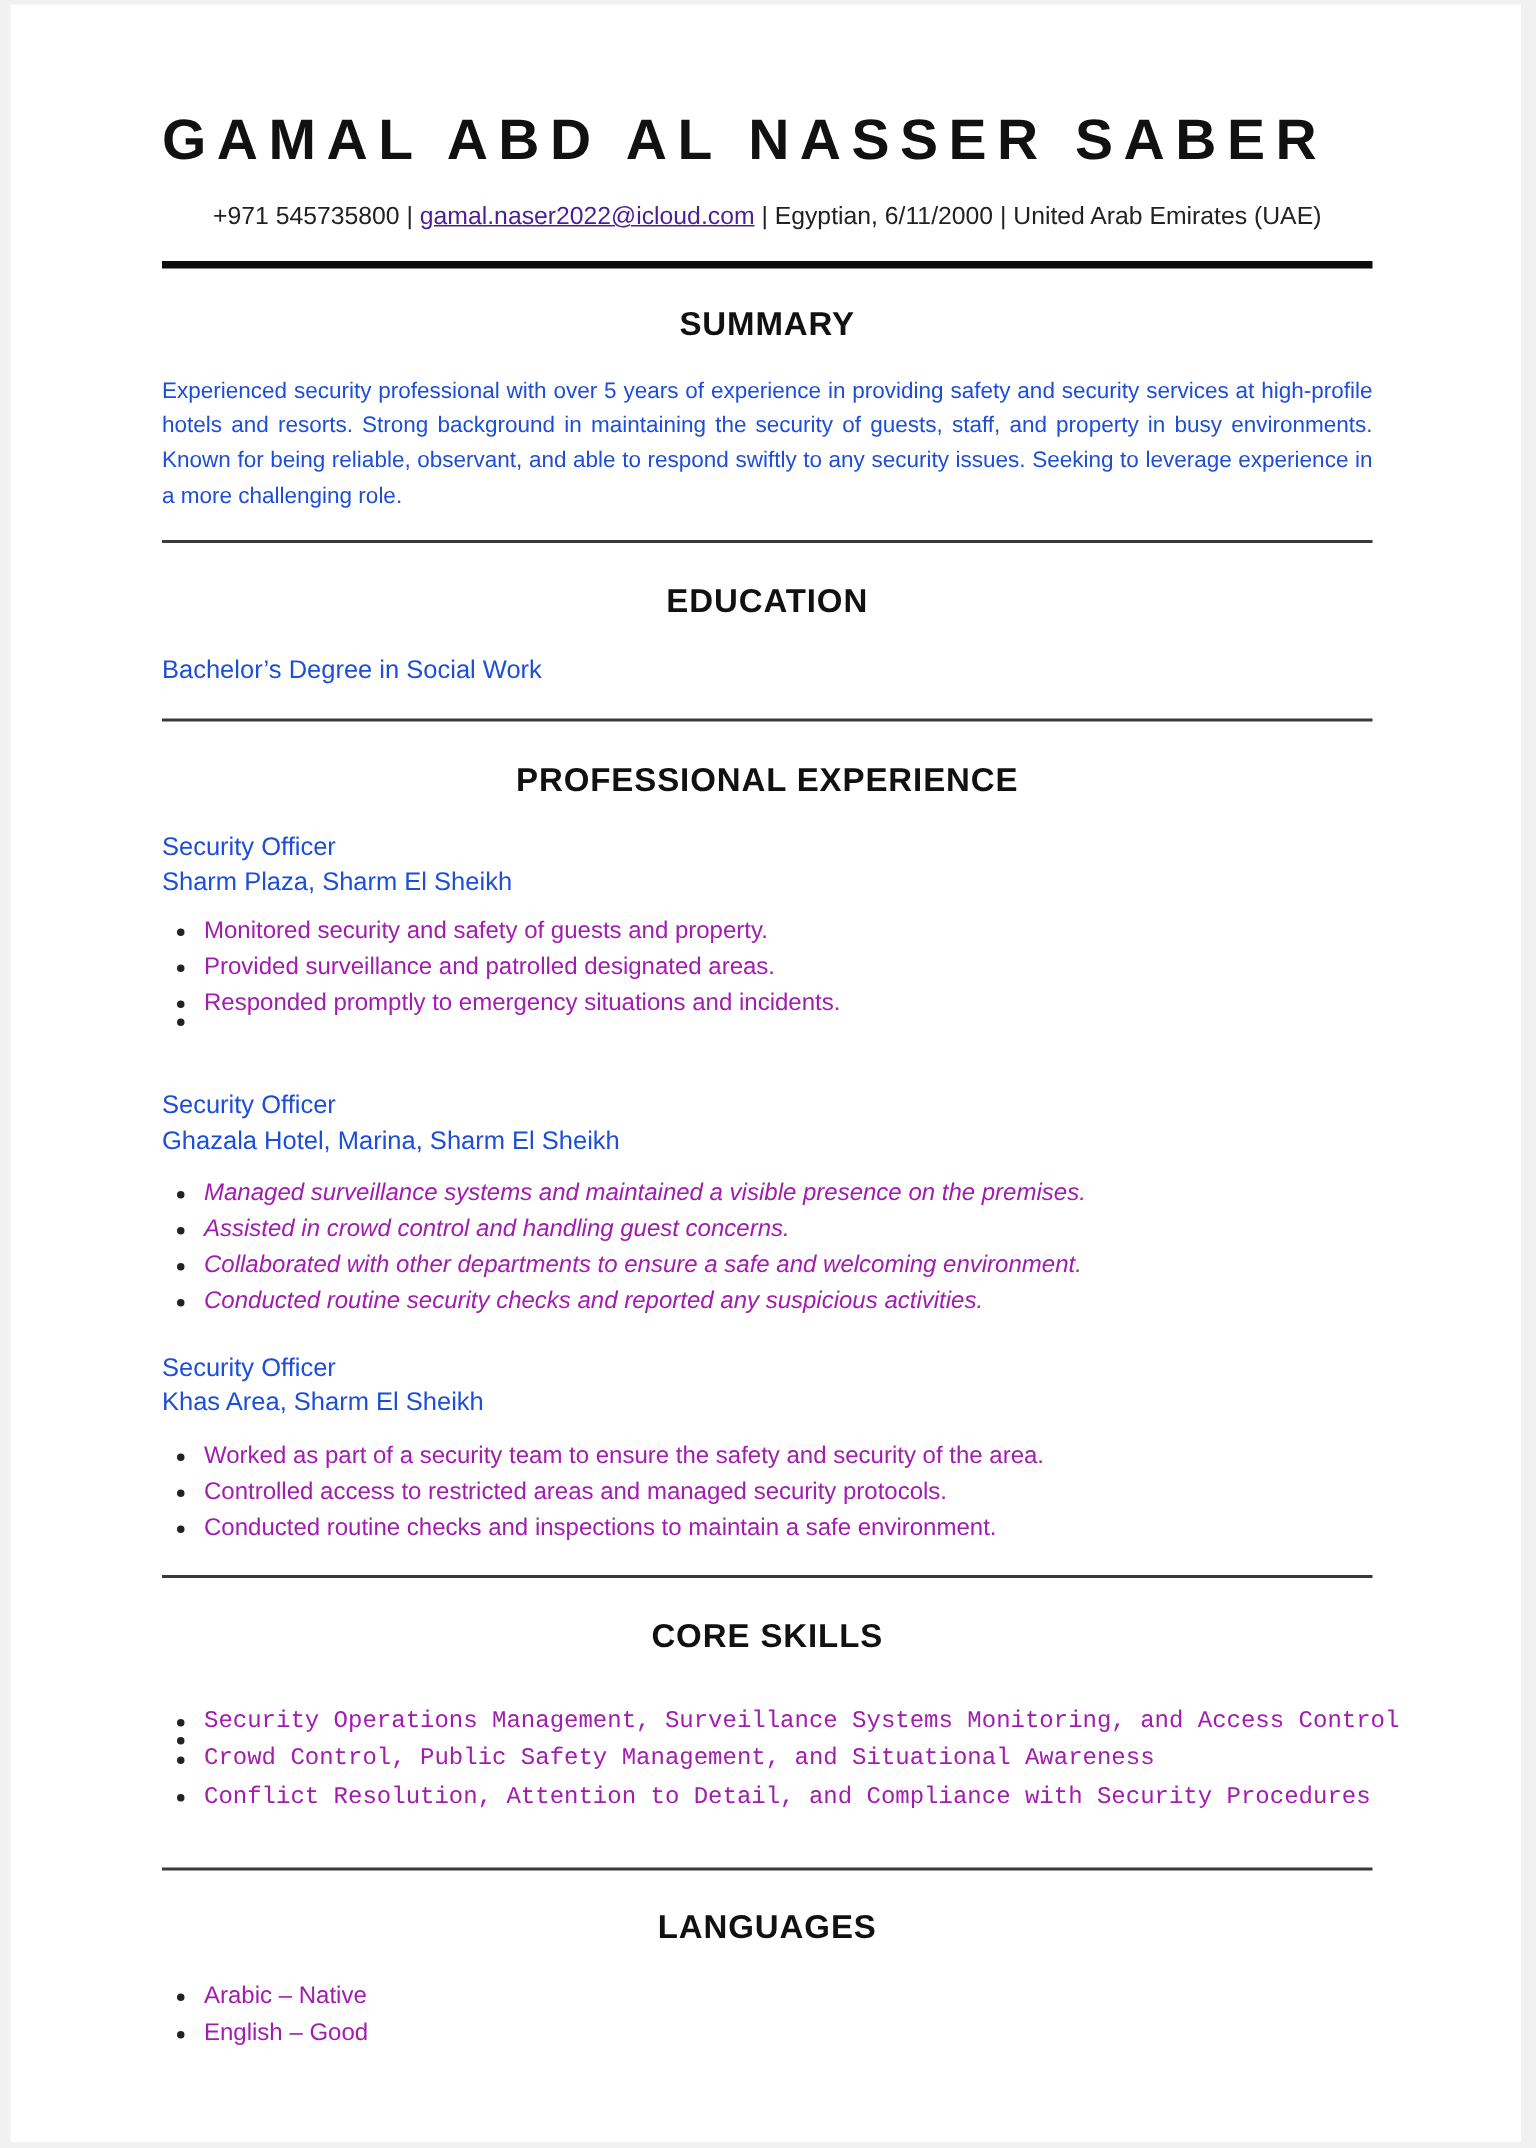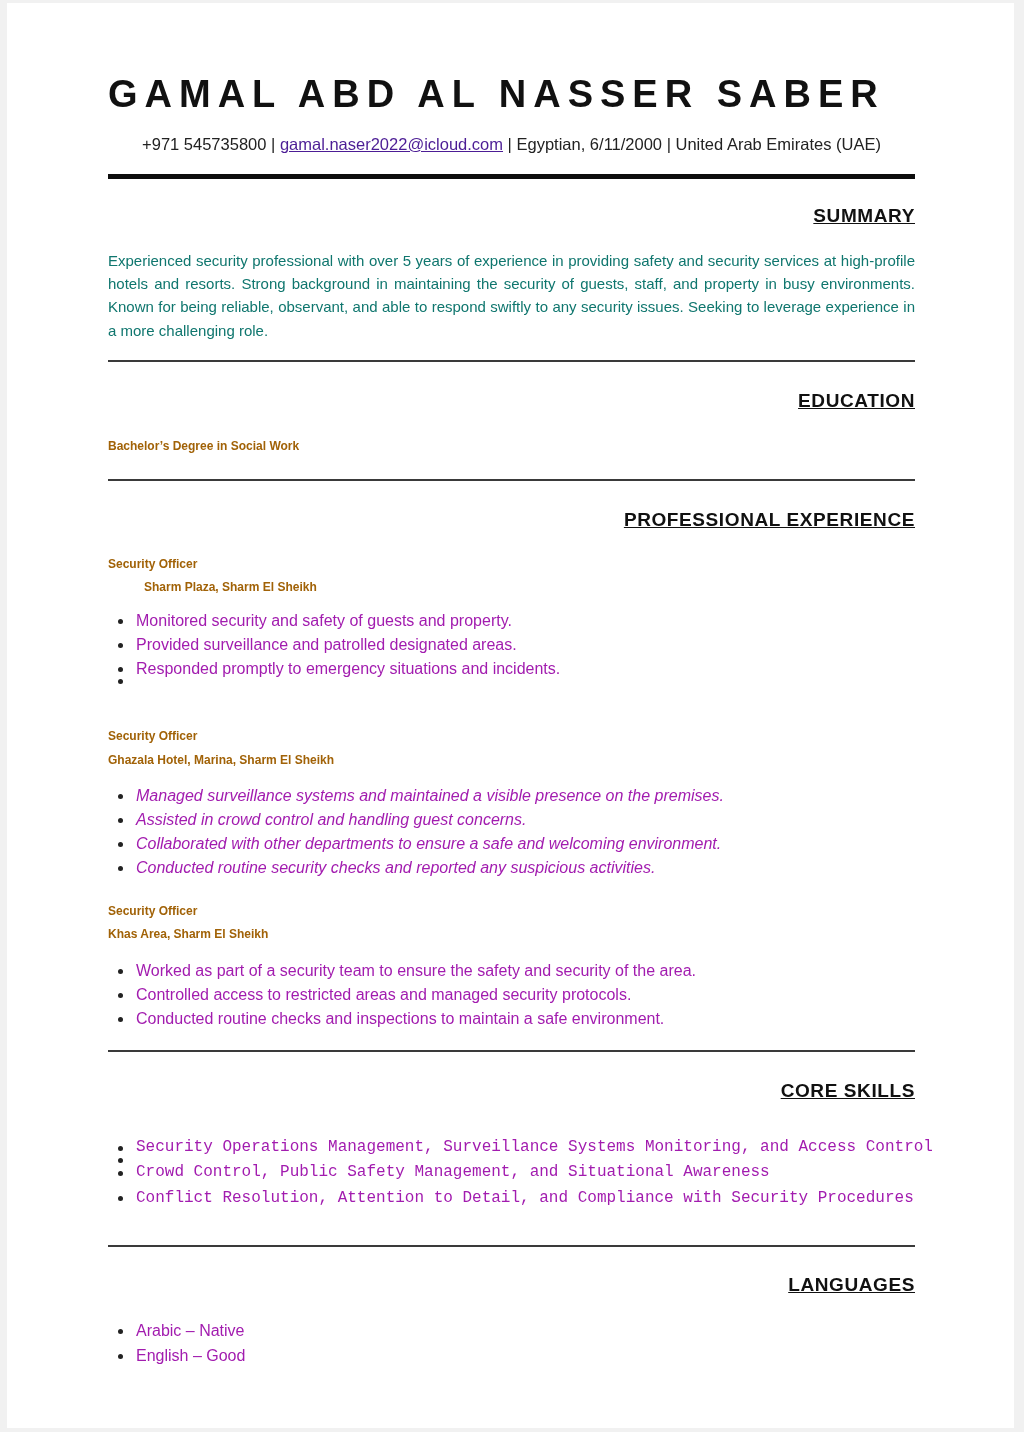--- a/index.html
+++ b/index.html
@@ -69,45 +69,44 @@
       position: absolute;
       left: 0;
       width: 807px;
       height: 2px;
       background: #3a3a3a;
     }
     .section-title {
       position: absolute;
       left: 0;
       width: 807px;
-      text-align: right;
+      text-align: center;
       font-weight: bold;
-      font-size: 19px;
+      font-size: 22px;
       letter-spacing: 0.6px;
       color: #111;
       line-height: 24px;
-      text-decoration: underline;
     }
     .summary {
       position: absolute;
       top: 246px;
       left: 0;
       width: 807px;
       font-size: 15px;
       line-height: 23.2px;
-      color: #0f766e;
+      color: #1d4ed8;
       text-align: justify;
       text-align-last: left;
     }
     .bold-line {
       position: absolute;
       left: 0;
-      font-weight: bold;
-      font-size: 12px;
-      color: #a16207;
+      font-weight: normal;
+      font-size: 17px;
+      color: #1d4ed8;
       line-height: 23px;
       white-space: nowrap;
     }
     ul.bullets {
       position: absolute;
       left: 0;
       margin: 0;
       padding: 0;
       list-style: none;
       width: 807px;
@@ -152,21 +151,21 @@
     <div class="rule" style="top:357px;"></div>
 
     <div class="section-title" style="top:386px;">EDUCATION</div>
     <div class="bold-line" style="top:432px;">Bachelor’s Degree in Social Work</div>
 
     <div class="rule" style="top:476px;"></div>
 
     <div class="section-title" style="top:505px;">PROFESSIONAL EXPERIENCE</div>
 
     <div class="bold-line" style="top:550px;">Security Officer</div>
-    <div class="bold-line" style="top:573px;margin-left:36px;">Sharm Plaza, Sharm El Sheikh</div>
+    <div class="bold-line" style="top:573px;">Sharm Plaza, Sharm El Sheikh</div>
     <ul class="bullets exp" style="top:606px;">
       <li><span class="dot"></span><span>Monitored security and safety of guests and property.</span></li>
       <li><span class="dot"></span><span>Provided surveillance and patrolled designated areas.</span></li>
       <li><span class="dot"></span><span>Responded promptly to emergency situations and incidents.</span></li>
       <li><span class="dot"></span></li>
     </ul>
 
     <div class="bold-line" style="top:722px;">Security Officer</div>
     <div class="bold-line" style="top:746px;">Ghazala Hotel, Marina, Sharm El Sheikh</div>
     <ul class="bullets exp" style="top:781px;font-style:italic;">

